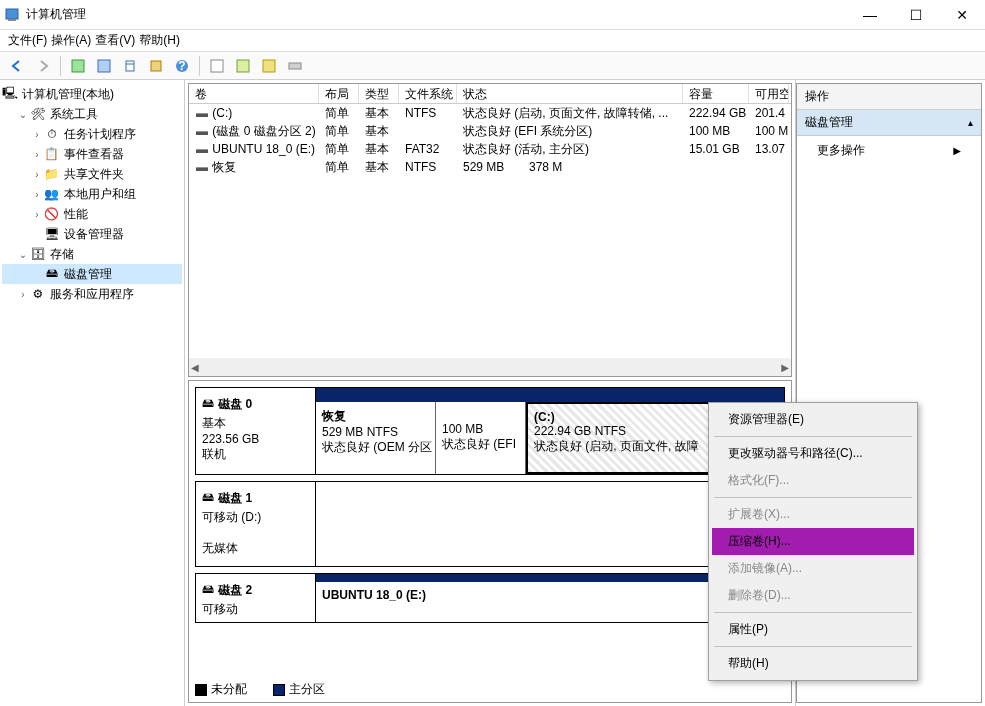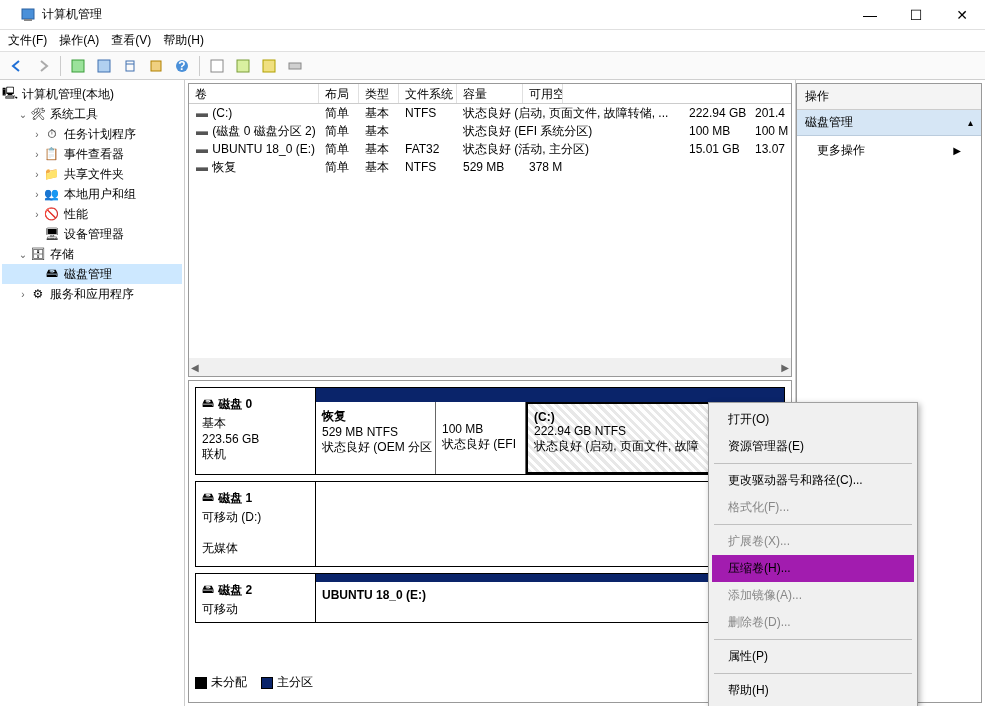--- a/index.html
+++ b/index.html
@@ -1,24 +1,24 @@
 <!DOCTYPE html>
 <html><head>
 <meta charset="utf-8">
 <style>
   * { box-sizing: border-box; margin: 0; padding: 0; font-family: "Microsoft YaHei", "Segoe UI", sans-serif; font-size: 12px; }
   body { width: 985px; height: 706px; background: #fff; overflow: hidden; position: relative; }
 
-  .titlebar { height: 30px; display: flex; align-items: center; padding-left: 20px; border-bottom: 1px solid #e0e0e0; }
+  .titlebar { height: 30px; display: flex; align-items: center; padding-left: 4px; border-bottom: 1px solid #e0e0e0; }
   .titlebar .app-icon { width: 16px; height: 16px; margin-right: 6px; display:flex; align-items:center; justify-content:center; }
   .titlebar .title { flex: 1; }
   .titlebar .win-btns { display: flex; }
   .titlebar .win-btn { width: 46px; height: 30px; display: flex; align-items: center; justify-content: center; font-size: 14px; font-family: "Segoe MDL2 Assets", sans-serif; }
 
-  .menubar { height: 22px; display: flex; align-items: center; padding-left: 8px; gap: 12px; border-bottom: 1px solid #e0e0e0; }
+  .menubar { height: 22px; display: flex; align-items: center; padding-left: 8px; gap: 4px; border-bottom: 1px solid #e0e0e0; }
   .menubar span { cursor: default; }
 
   .toolbar { height: 28px; display: flex; align-items: center; padding-left: 6px; gap: 4px; border-bottom: 1px solid #d0d0d0; background: #fafafa; }
   .tb-btn { width: 22px; height: 22px; display: flex; align-items: center; justify-content: center; font-size: 14px; }
   .tb-sep { width: 1px; height: 20px; background: #ccc; margin: 0 2px; }
 
   .content { display: flex; height: 626px; }
 
   .tree { width: 185px; border-right: 1px solid #ccc; padding: 4px 2px; overflow: hidden; }
   .tree-row { display: flex; align-items: center; height: 20px; cursor: default; white-space: nowrap; }
@@ -37,21 +37,21 @@
   .td .disk-icon { display:inline-block; width:14px; text-align:center; color:#555; }
   .hscroll { position: absolute; bottom: 0; left: 0; right: 0; height: 18px; background: #f0f0f0; display:flex; align-items:center; justify-content:space-between; padding:0 2px; color:#666; font-size:10px; }
 
   .graph-area { flex: 1; border: 1px solid #999; margin: 0 3px 3px; overflow: hidden; position: relative; }
   .disk-row { display: flex; border: 1px solid #000; margin: 6px; background:#fff; }
   .disk-label { width: 120px; border-right: 1px solid #000; padding: 6px; position:relative; }
   .disk-bar-top { height: 14px; background: #0a246a; }
   .disk-parts { display: flex; height: 72px; }
   .part { border-right: 1px solid #666; padding: 6px 6px 2px; overflow:hidden; white-space:nowrap; }
   .part.selected-part { background: repeating-linear-gradient(45deg, #e8e8e8, #e8e8e8 3px, #fff 3px, #fff 6px); border: 2px solid #000; }
-  .legend { position:absolute; bottom:11px; left:6px; display:flex; gap:14px; align-items:flex-start; }
+  .legend { position:absolute; bottom:4px; left:6px; display:flex; gap:26px; align-items:flex-start; }
   .legend-sq { width:12px; height:12px; display:inline-block; border:1px solid #000; margin-right:4px; vertical-align:middle; }
 
   .actions { width: 186px; border: 1px solid #999; margin: 3px 3px 3px 0; }
   .actions-header { padding: 4px 8px; border-bottom: 1px solid #ccc; background:#f4f4f4; }
   .actions-sub { background: #d6e6f5; padding: 4px 8px; display:flex; align-items:center; justify-content:space-between; border-bottom: 1px solid #bcd; }
   .actions-item { padding: 6px 20px; display:flex; align-items:center; justify-content:space-between; }
 
   .context-menu { position: absolute; left: 708px; top: 402px; width: 210px; background: #f0f0f0; border: 1px solid #a0a0a0; box-shadow: 2px 2px 6px rgba(0,0,0,.3); padding: 3px; z-index: 100; }
   .cm-item { padding: 5px 16px; cursor: default; }
   .cm-item.disabled { color: #888; }
@@ -206,20 +206,21 @@
     </div>
   </div>
 
   <div class="main">
     <div class="table-area">
       <div class="thead">
         <div class="th" style="width:130px">卷</div>
         <div class="th" style="width:40px">布局</div>
         <div class="th" style="width:40px">类型</div>
         <div class="th" style="width:58px">文件系统</div>
+        <div class="th" style="width:226px">状态</div>
         <div class="th" style="width:66px">容量</div>
         <div class="th" style="width:40px">可用空间</div>
       </div>
       <div class="tbody" id="tbody">
           <div class="tr">
             <div class="td" style="width:130px"><span class="disk-icon">▬</span> (C:)</div>
             <div class="td" style="width:40px">简单</div>
             <div class="td" style="width:40px">基本</div>
             <div class="td" style="width:58px">NTFS</div>
             <div class="td" style="width:226px">状态良好 (启动, 页面文件, 故障转储, ...</div>
@@ -338,21 +339,20 @@
       <span class="caret">▴</span>
     </div>
     <div class="actions-item">
       <span>更多操作</span>
       <span class="caret">▶</span>
     </div>
   </div>
 </div>
 
 <div class="context-menu">
-  <div class="cm-item">打开(O)</div>
   <div class="cm-item">资源管理器(E)</div>
   <div class="cm-sep"></div>
   <div class="cm-item">更改驱动器号和路径(C)...</div>
   <div class="cm-item disabled">格式化(F)...</div>
   <div class="cm-sep"></div>
   <div class="cm-item disabled">扩展卷(X)...</div>
   <div class="cm-item highlight">压缩卷(H)...</div>
   <div class="cm-item disabled">添加镜像(A)...</div>
   <div class="cm-item disabled">删除卷(D)...</div>
   <div class="cm-sep"></div>

